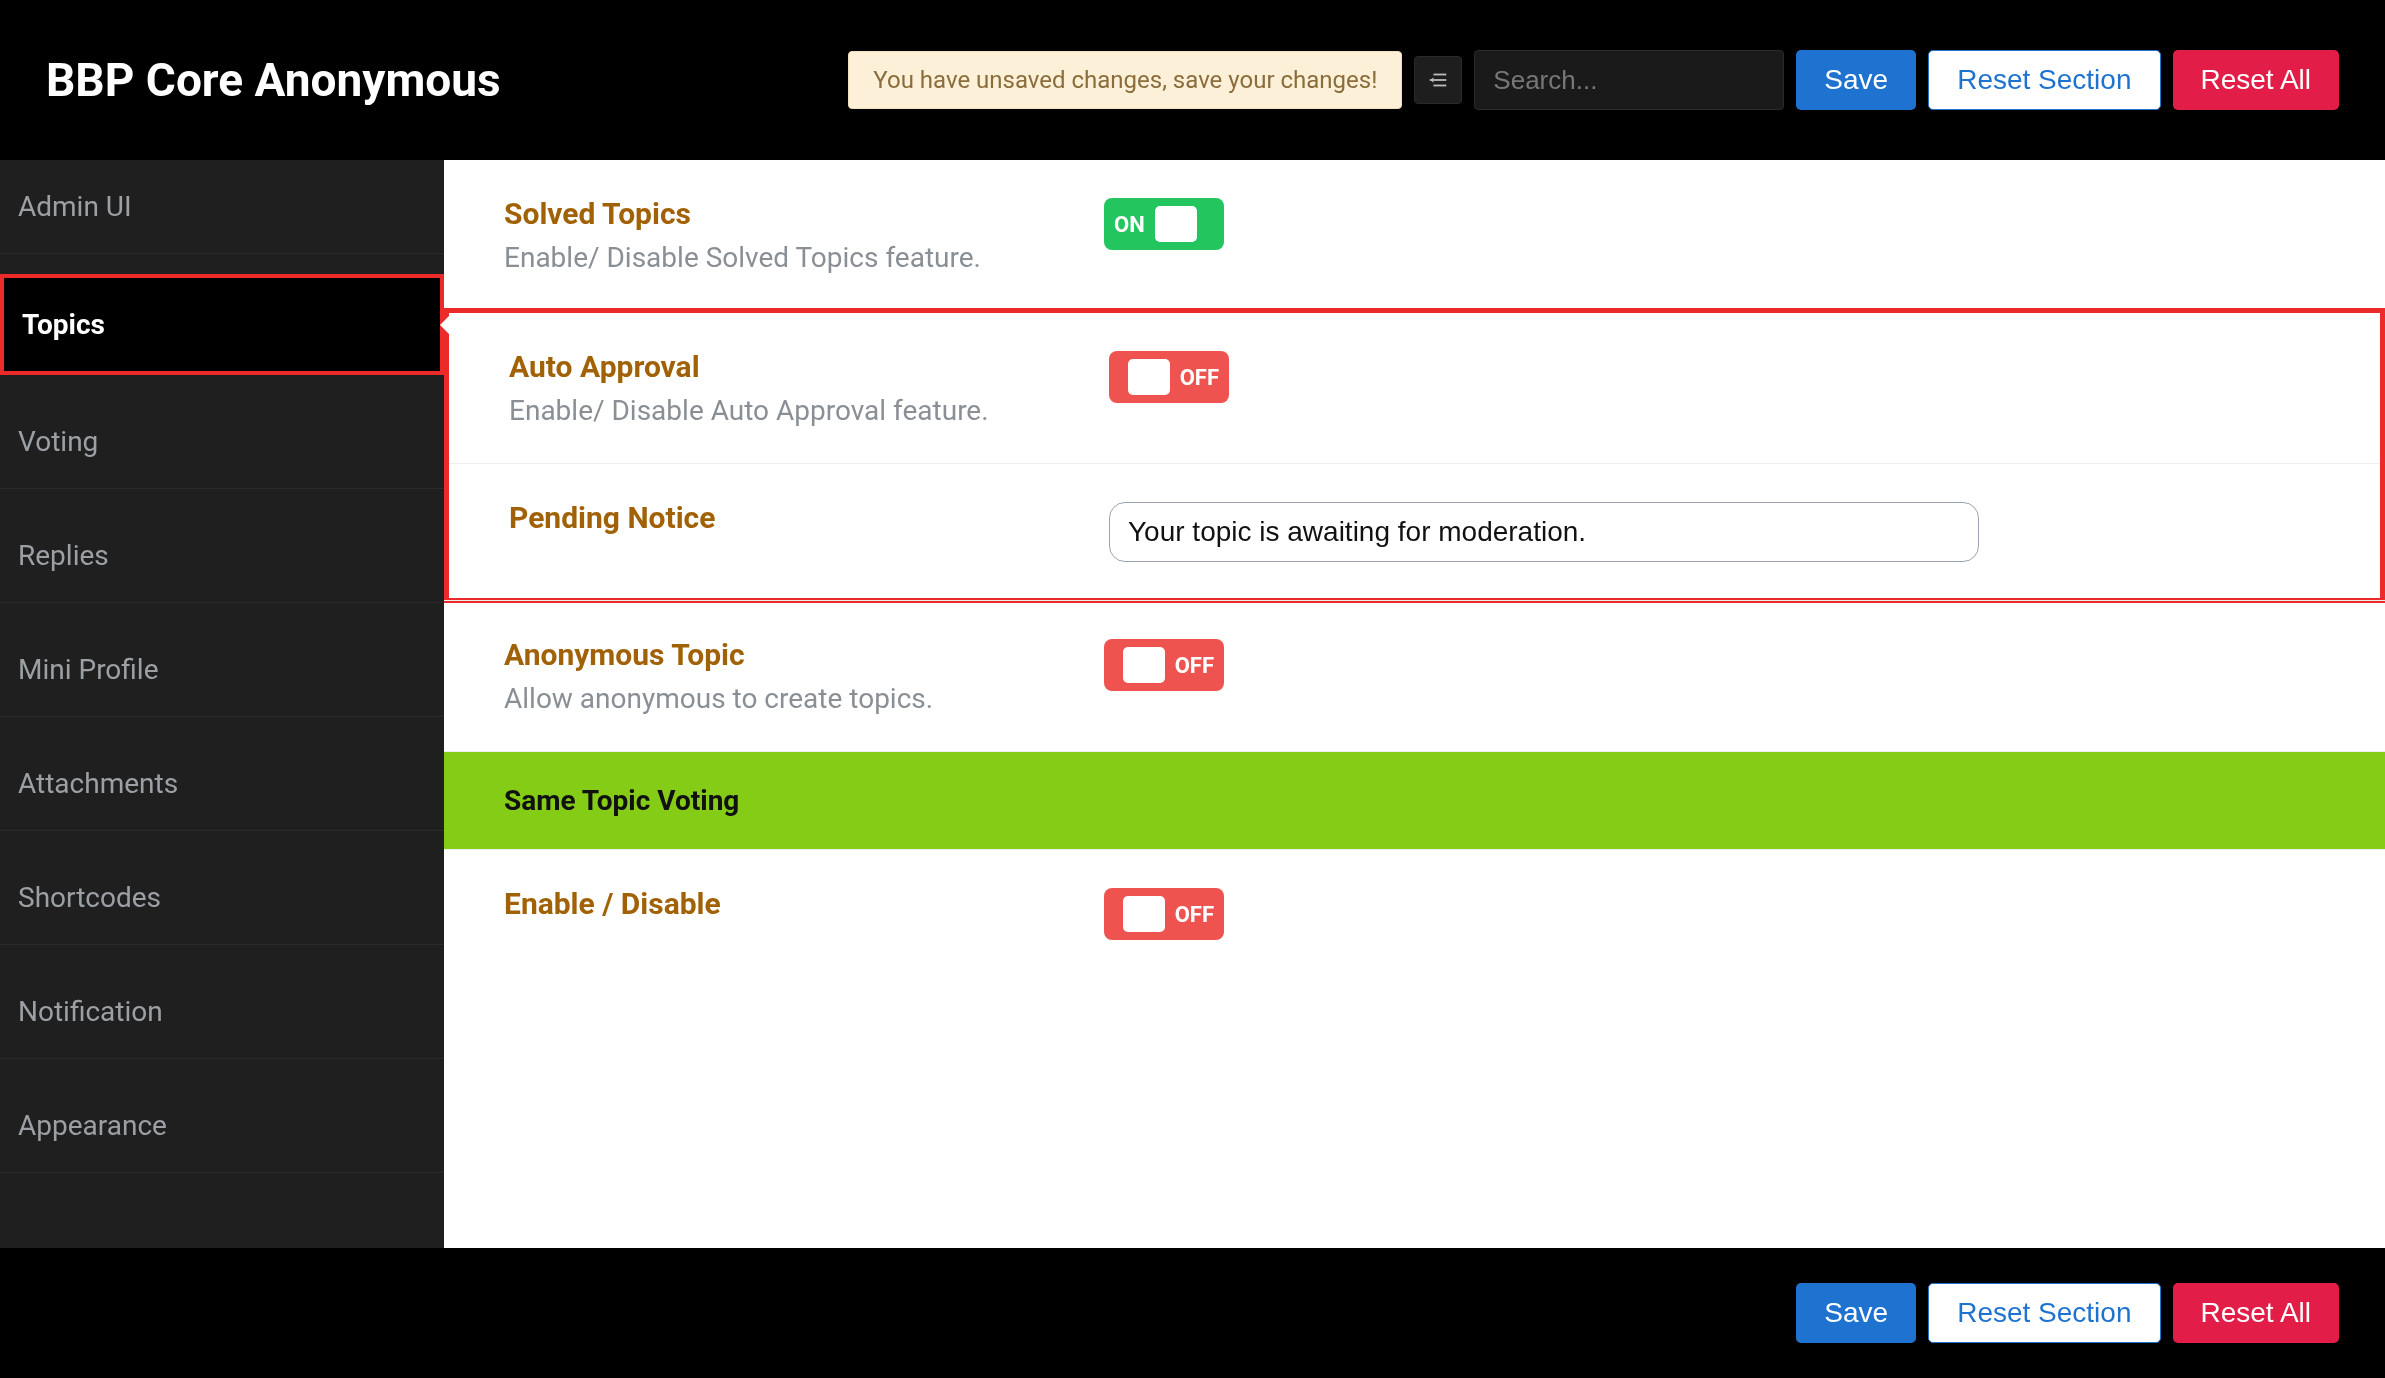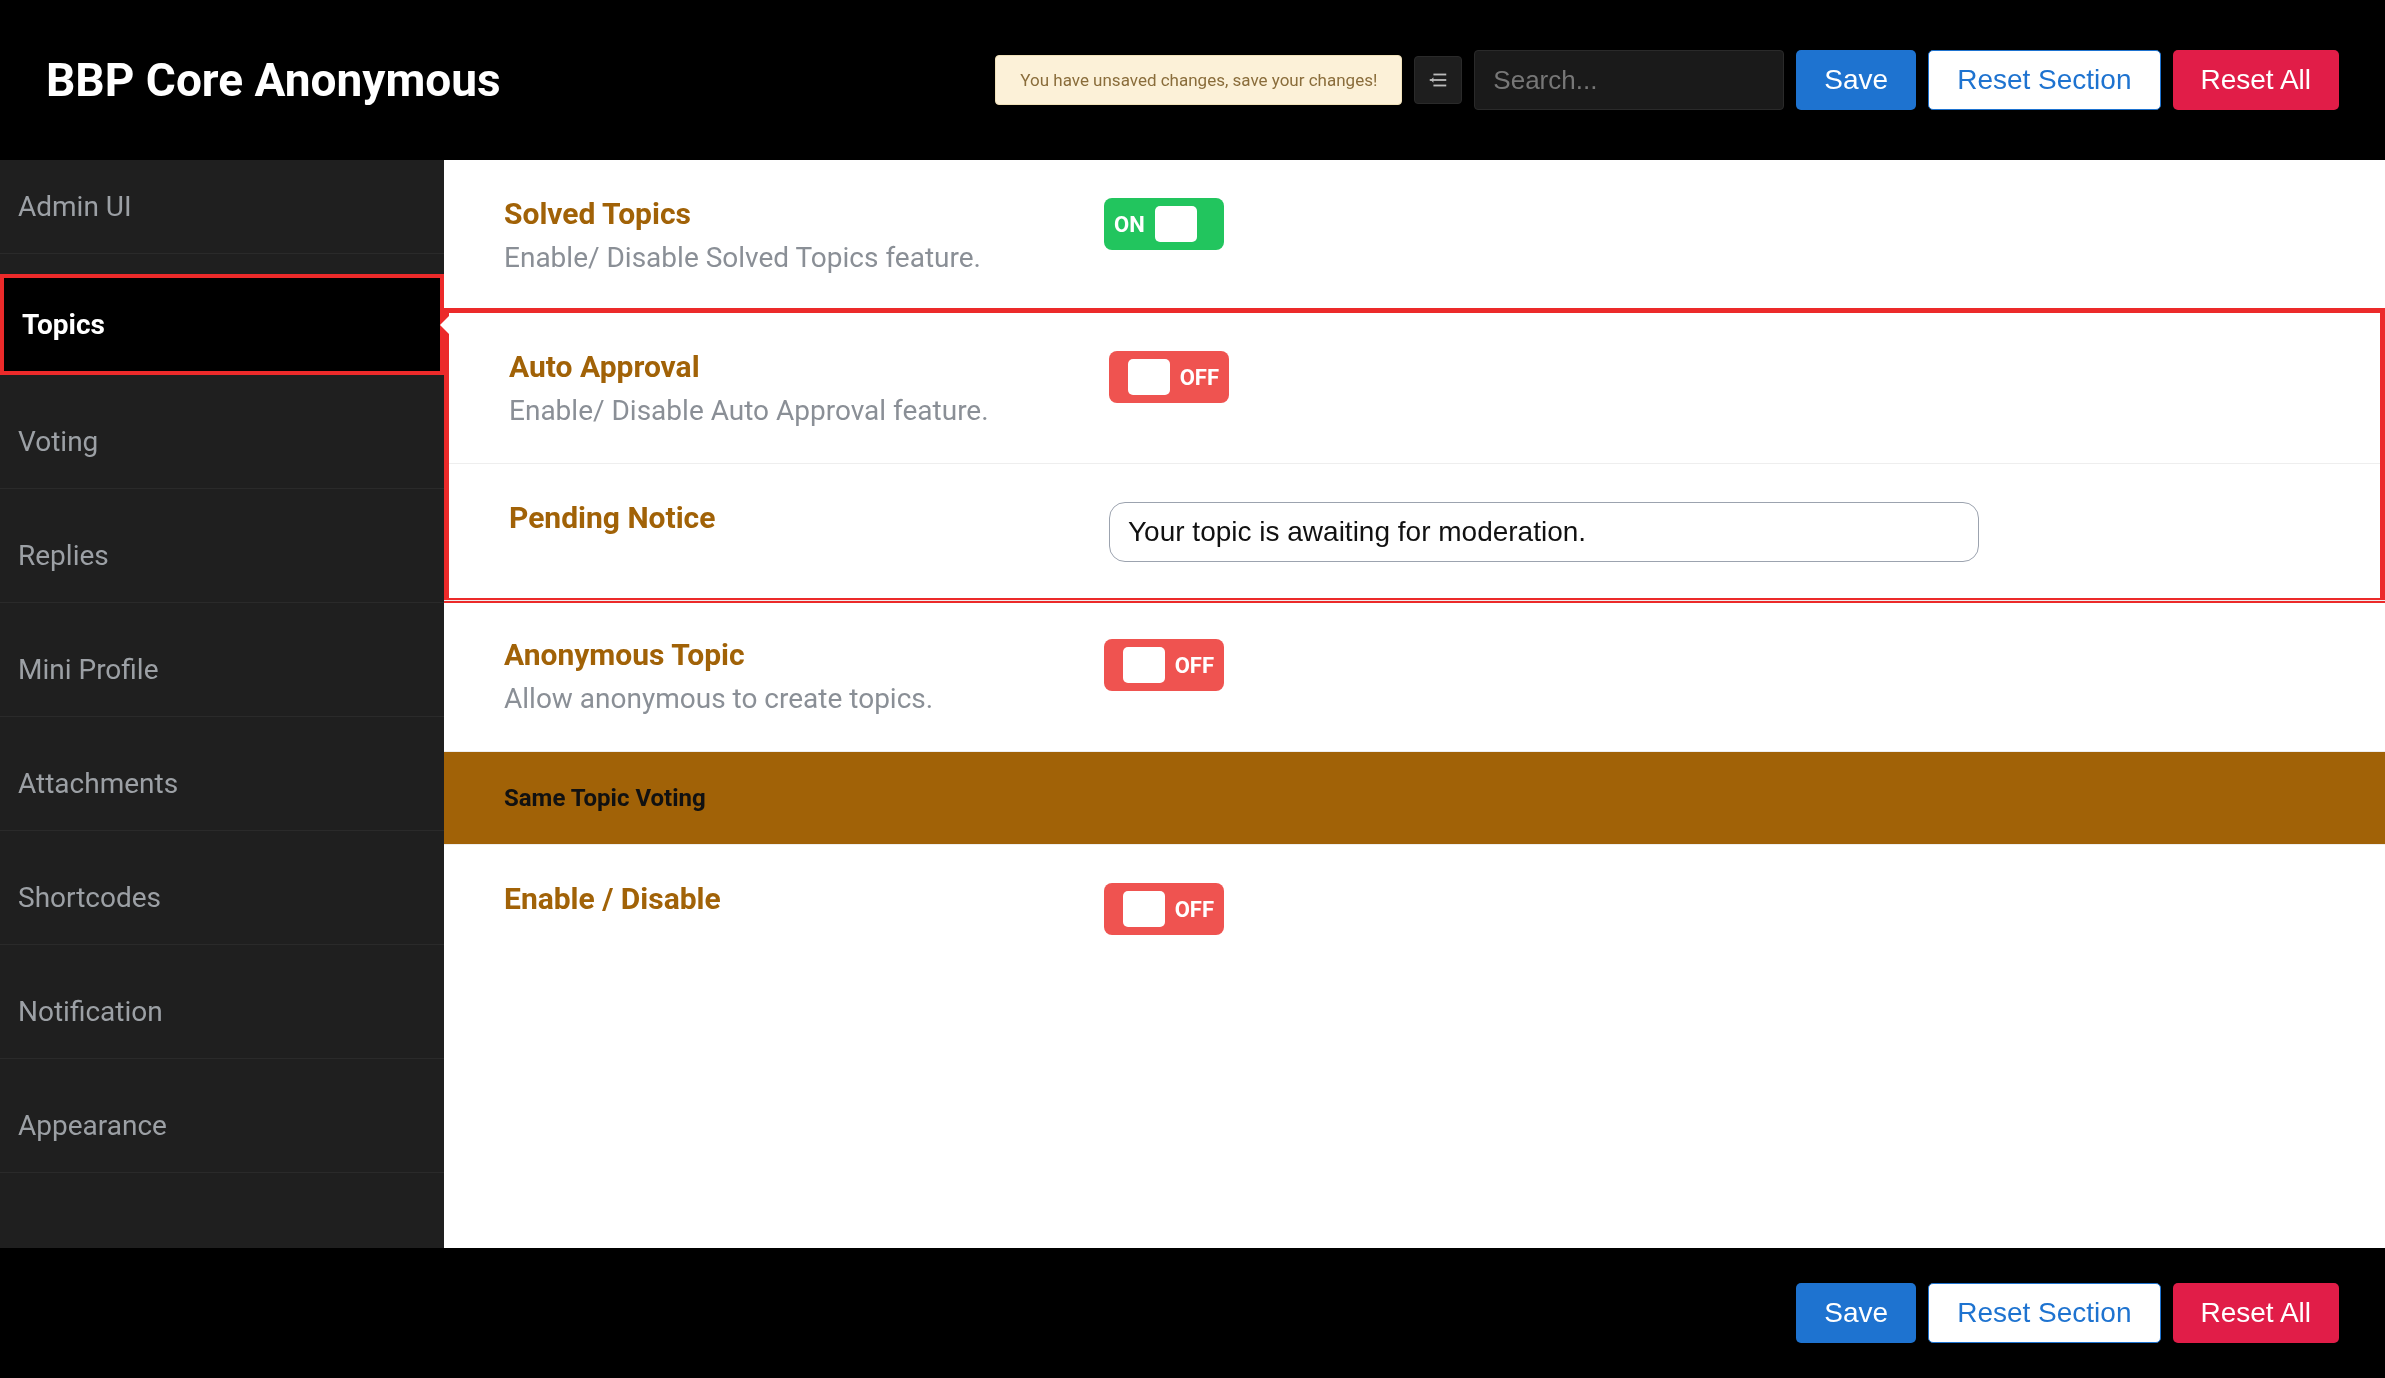--- a/index.html
+++ b/index.html
@@ -37,21 +37,21 @@
   .header-right {
     display: flex;
     align-items: center;
     gap: 12px;
   }
   .unsaved-banner {
     background: #fcf1d8;
     color: #8a6d3b;
     border: 1px solid #f0e1b9;
     padding: 14px 24px;
-    font-size: 17px;
+    font-size: 24px;
     border-radius: 4px;
   }
   .icon-btn {
     width: 48px;
     height: 48px;
     background: #1e1e1e;
     border: 1px solid #2a2a2a;
     border-radius: 4px;
     color: #bbb;
     display: flex;
@@ -194,23 +194,23 @@
     width: 870px;
     height: 60px;
     border: 1px solid #9ca3af;
     border-radius: 16px;
     font-size: 28px;
     padding: 0 18px;
     color: #111;
   }
 
   .section-heading {
-    background: #a16207;
+    background: #84cc16;
     padding: 32px 60px;
-    font-size: 24px;
+    font-size: 28px;
     font-weight: 700;
     color: #111;
     border-bottom: 1px solid #eee;
   }
 
   
   .footer {
     background: #000;
     height: 130px;
     display: flex;

